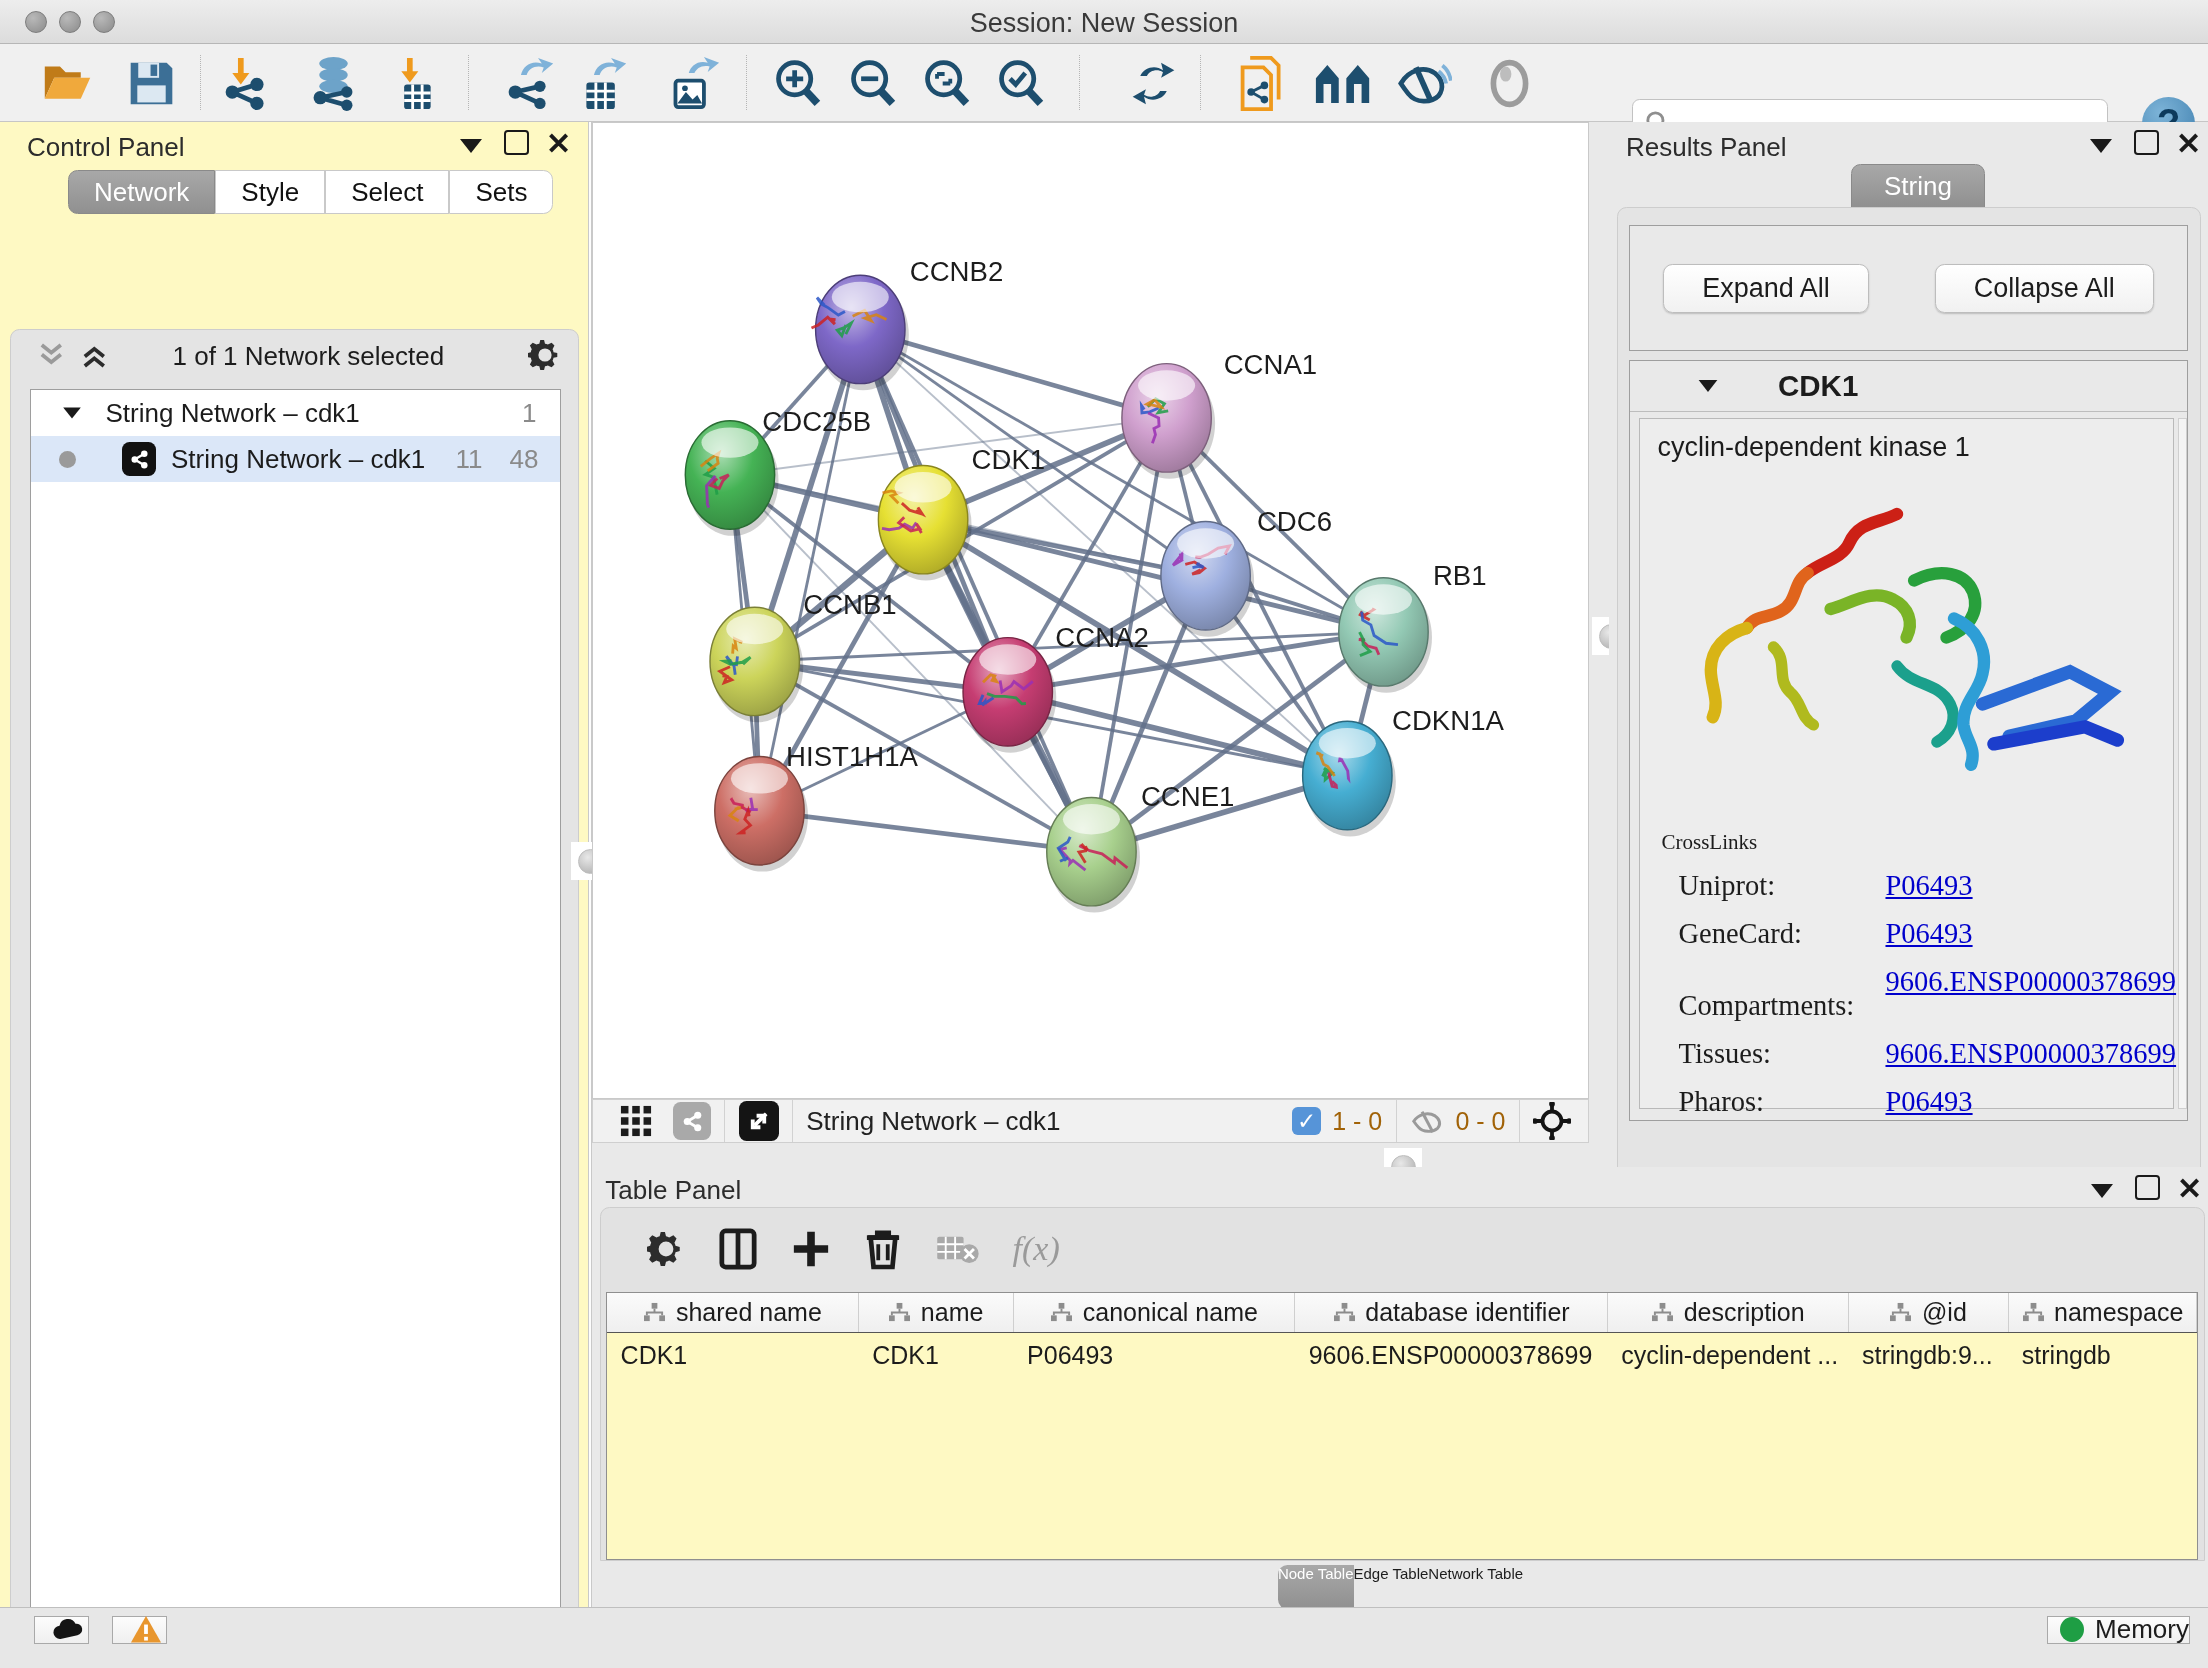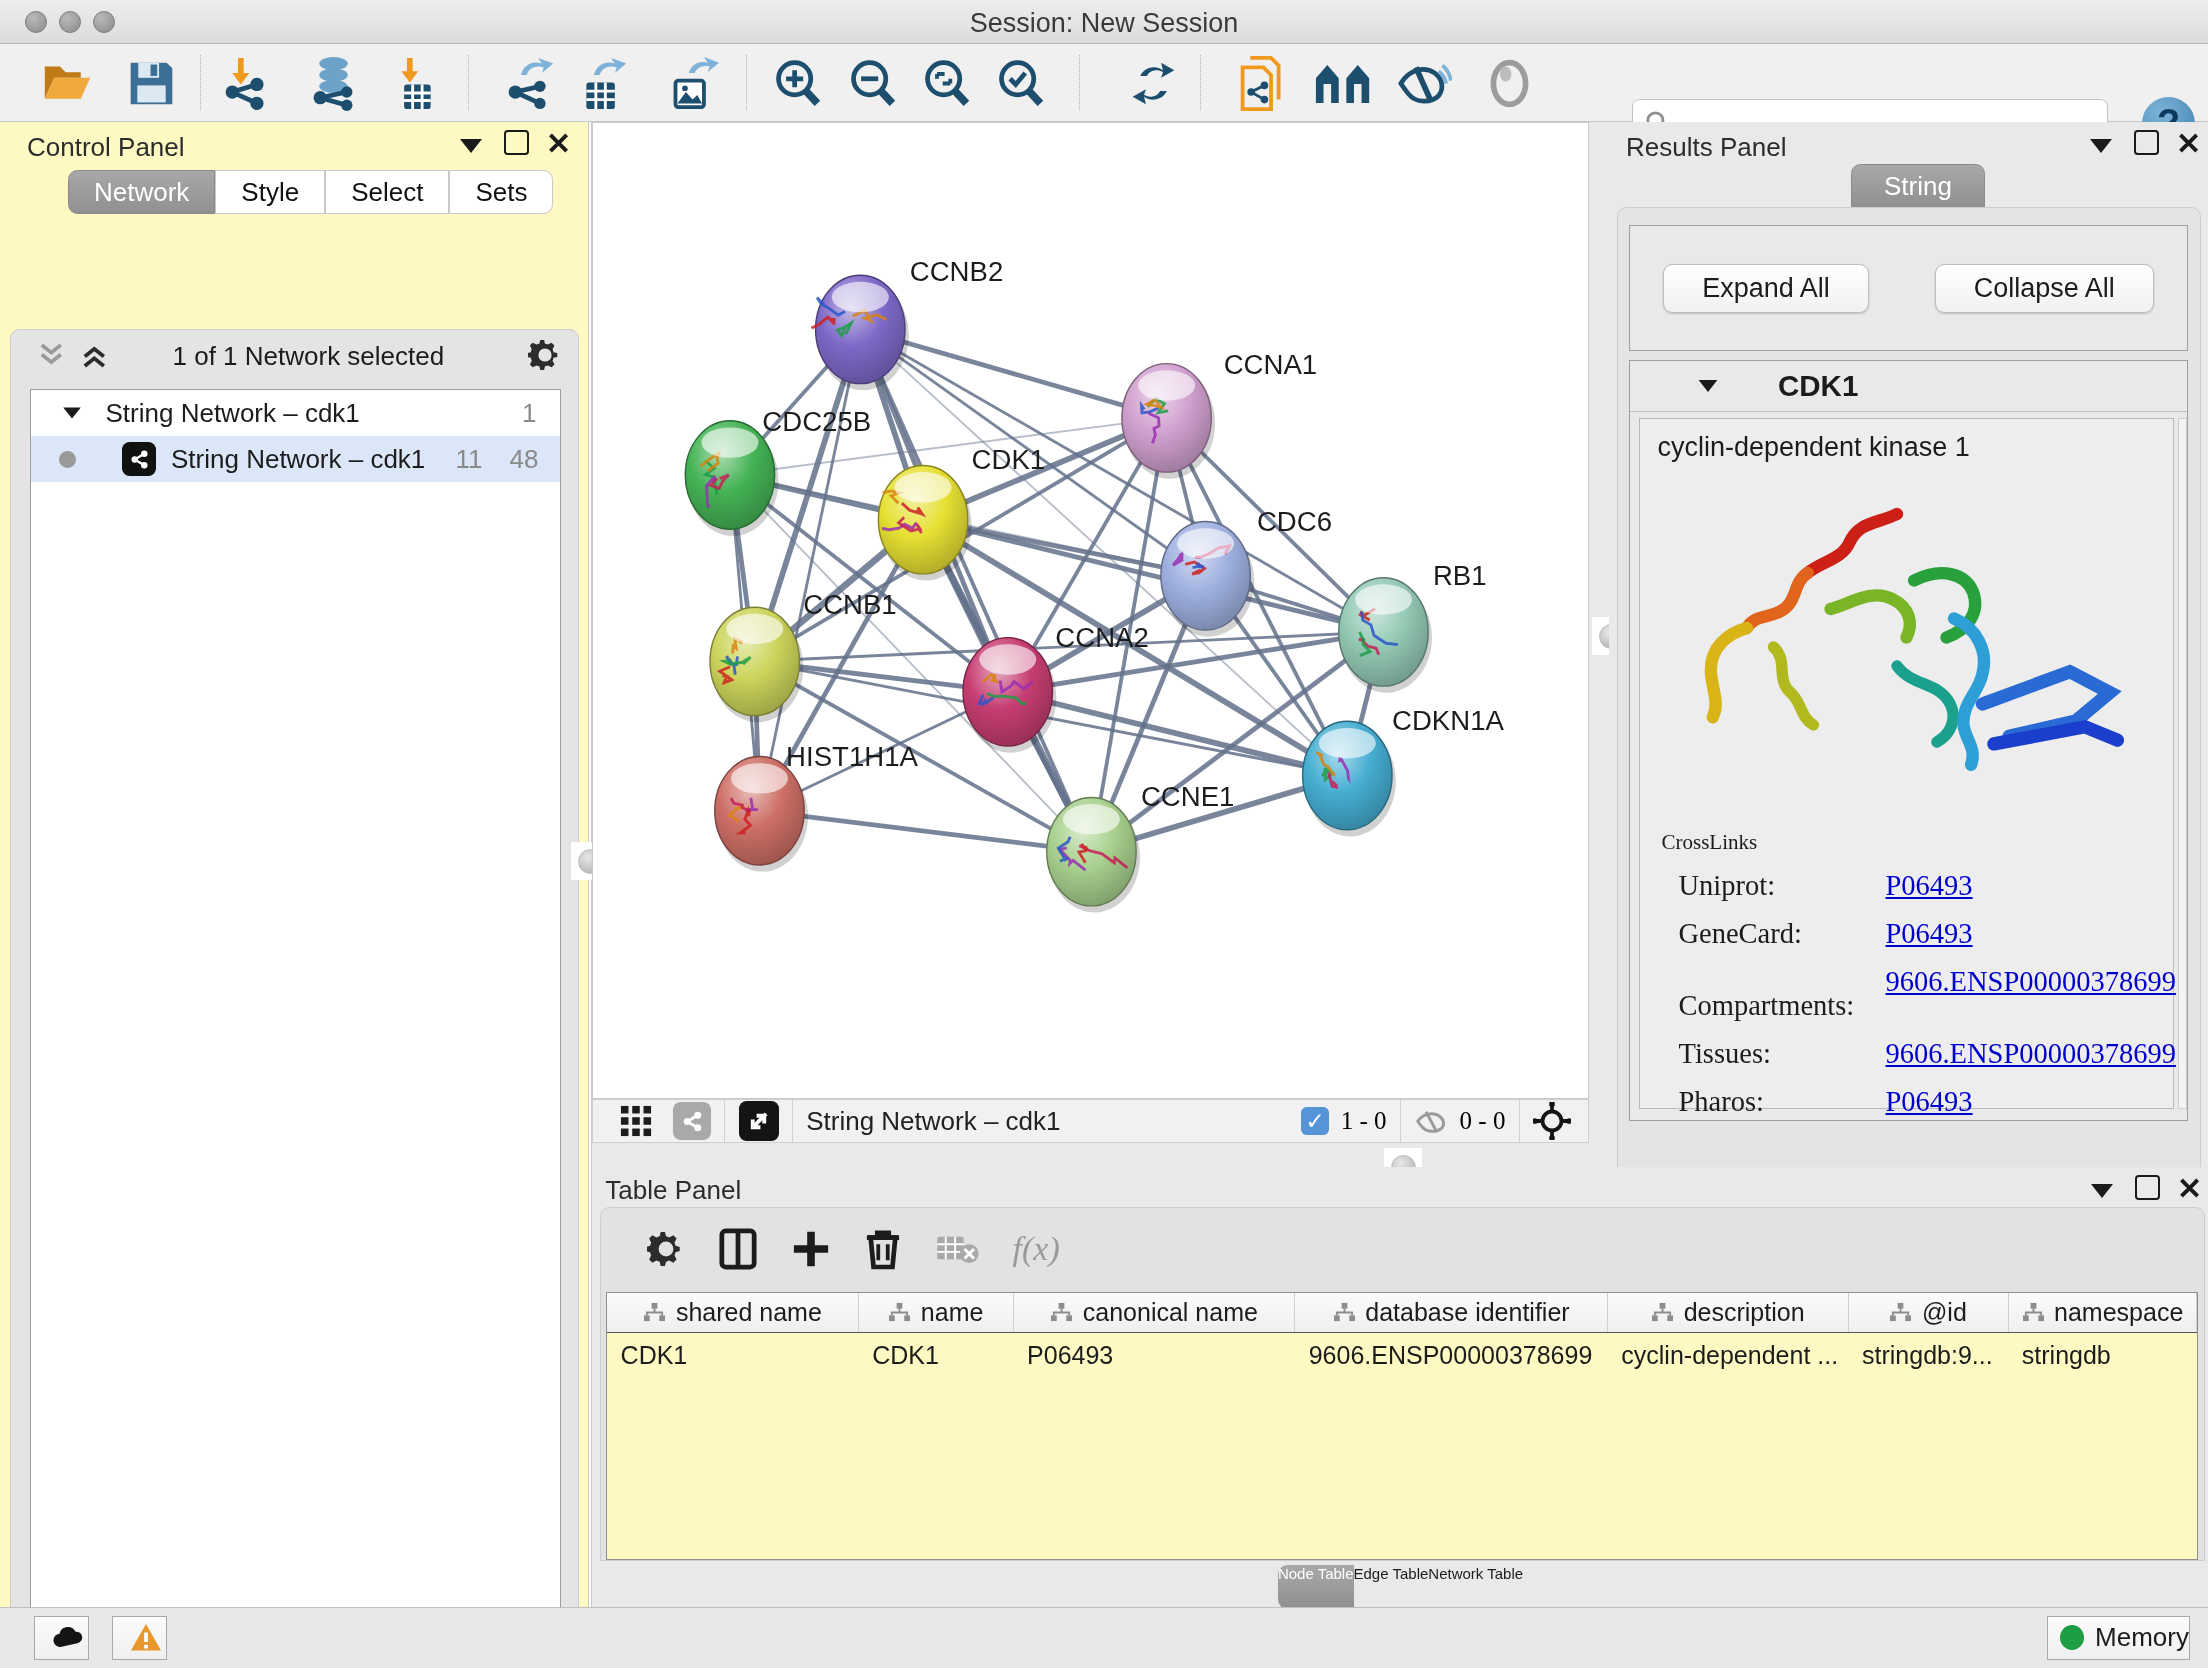--- a/index.html
+++ b/index.html
@@ -53,21 +53,21 @@
     display:flex; align-items:center; justify-content:center; }
   .count { color:#8a8a8a; }
 
   
   #network-area { left:592px; top:122px; width:997px; height:977px; background:#fff;
     border:1px solid #c9c9c9; }
   #net-toolbar { left:592px; top:1099px; width:997px; height:44px; background:#f1f1f1;
     border:1px solid #cfcfcf; display:flex; align-items:center; }
   .nt-sep { width:0; height:42px; border-left:1px solid #d2d2d2; margin:0 13.3px; }
   #net-title { font-size:26px; color:#222; }
-  .nt-count { font-size:25px; color:#000000;font-family:Liberation Serif, serif; }
+  .nt-count { font-size:25px; color:#a16207; }
   #net-checkbox { width:28.5px; height:28.5px; background:#5694d8; border-radius:5.7px; color:#fff;
     font-size:23px; display:flex; align-items:center; justify-content:center; }
   .divider-handle { width:38px; height:38px; background:#fff; display:flex; align-items:center; justify-content:center; }
   .divider-handle i { width:25px; height:25px; border-radius:50%;
     background:radial-gradient(circle at 38% 32%, #e8e8e8, #a9a9a9); border:1px solid #bdbdbd; display:block; }
 
   
   #results-panel { left:1609px; top:122px; width:599px; height:1486px; background:#e9e9e9; }
   #rp-divider { left:1609px; top:122px; width:3.8px; height:1486px; background:#fdfdfd;
     border-left:1px solid #c9c9c9; border-right:1px solid #c9c9c9; }
@@ -101,21 +101,21 @@
   .th { display:flex; align-items:center; justify-content:center; gap:9.5px; font-size:25px;
     border-right:1px solid #cfcfcf; overflow:hidden; white-space:nowrap; }
   #tp-row { display:flex; height:44px; align-items:center; }
   .td { font-size:25px; padding-left:13.3px; overflow:hidden; white-space:nowrap; }
   #tp-hscroll { left:5.7px; top:327px; width:1588px; height:23px; background:#fafafa; }
   #tp-thumb { left:7.6px; top:1.9px; width:186px; height:19px; background:#bdbdbd; border-radius:9.5px; }
   #tp-tabs { left:0; top:398px; width:1617px; height:44px; display:flex; justify-content:center; }
 
   
   #statusbar { left:0; top:1607px; width:2208px; height:61px; background:#e7e7e7; border-top:1px solid #bfbfbf; }
-  .sb-btn { top:7.6px; height:44px; background:linear-gradient(#fcfcfc,#efefef); border:1.9px solid #a9a9a9;
+  .sb-btn { top:7.6px; height:28px; background:linear-gradient(#fcfcfc,#efefef); border:1.9px solid #a9a9a9;
     display:flex; align-items:center; justify-content:center;padding-left:12px; }
   #memory-btn { left:2047px; width:143px; font-size:26px; gap:11.4px; }
   #memory-dot { width:25px; height:25px; border-radius:50%; background:#1e9e44; }
 
   svg text { font-family:"Liberation Sans",sans-serif; }
 </style>
 </head>
 <body>
 
 <div id="titlebar" class="abs">

